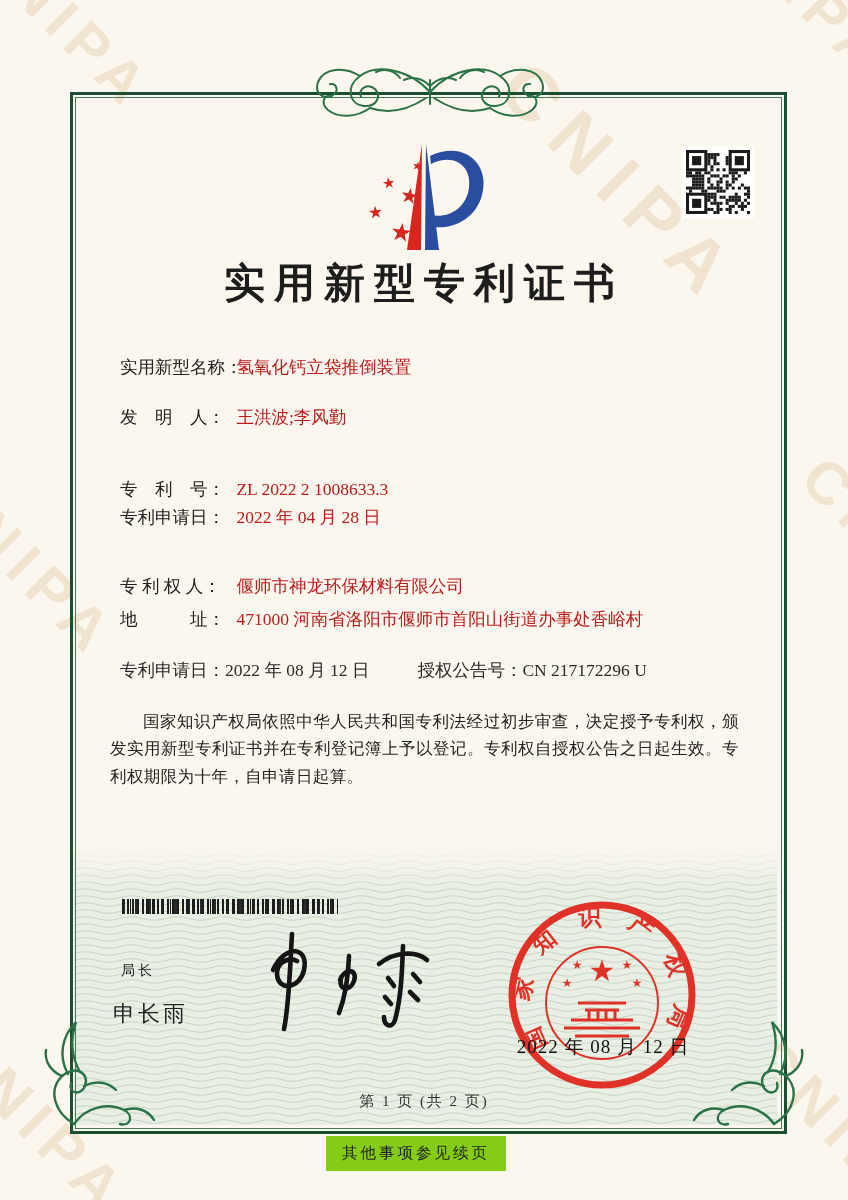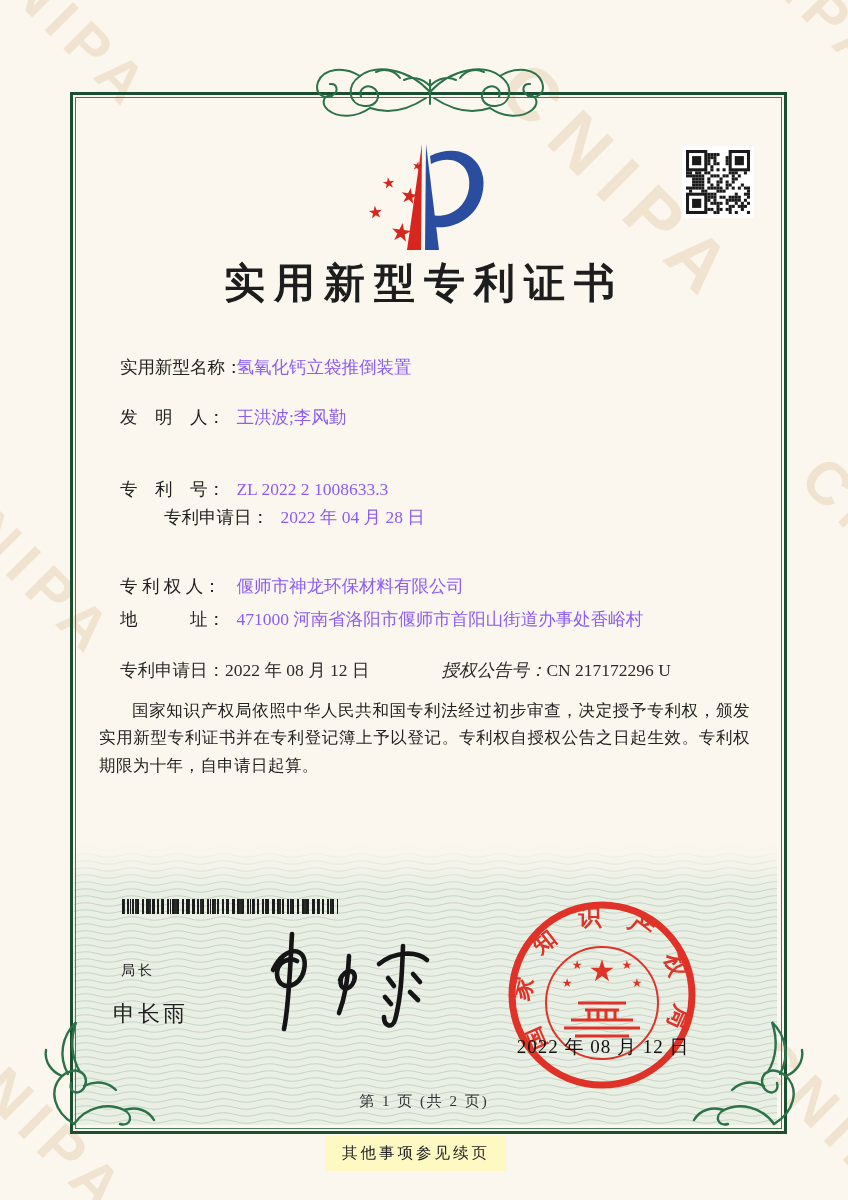--- a/index.html
+++ b/index.html
@@ -52,31 +52,31 @@
     background:#fff;padding:4px;box-sizing:border-box;
   }
   .doc-title{
     position:absolute;left:0;top:256px;width:848px;text-align:center;z-index:2;
     font-size:41px;font-weight:bold;letter-spacing:9px;color:#1d1d1d;
   }
   
   .fields{position:absolute;left:120px;top:355px;width:600px;z-index:2;font-size:17.5px;}
   .frow{position:absolute;left:0;white-space:nowrap;}
   .frow .lbl{display:inline-block;width:112px;color:#222;}
-  .frow .val{color:#8b5cf6;}
-  .r0{top:0;} .r1{top:50px;} .r2{top:99px;margin-top:23px;} .r3{top:150px;margin-left:44px;} .r4{top:200px;margin-top:19px;} .r5{top:252px;}
+  .frow .val{color:#b91c1c;}
+  .r0{top:0;} .r1{top:50px;} .r2{top:99px;margin-top:23px;} .r3{top:150px;} .r4{top:200px;margin-top:19px;} .r5{top:252px;}
   .grant{position:absolute;left:120px;top:658px;width:640px;z-index:2;font-size:17.5px;white-space:nowrap;}
-  .grant .pair2{margin-left:72px;font-style:italic;}
+  .grant .pair2{margin-left:48px;}
   
   .body-text{
     position:absolute;left:99px;top:697px;width:651px;z-index:2;
     font-size:16.5px;line-height:27.4px;text-align:justify;color:#222;
     letter-spacing:0.4px;
   }
-  .body-text p{margin:0;text-indent:2em;}
+  .body-text p{margin:11px;text-indent:2em;}
   
   .barcode{
     position:absolute;left:122px;top:899px;width:216px;height:15px;z-index:2;
     background-image:
       repeating-linear-gradient(90deg,#1c1c1c 0 2px,rgba(0,0,0,0) 2px 5px),
       repeating-linear-gradient(90deg,#1c1c1c 0 1px,rgba(0,0,0,0) 1px 8px),
       repeating-linear-gradient(90deg,#2a2a2a 0 3px,rgba(0,0,0,0) 3px 13px);
   }
   .signer-role{position:absolute;left:121px;top:962px;font-size:14px;letter-spacing:3px;z-index:2;color:#222;}
   .signer-name{position:absolute;left:113px;top:999px;font-size:22px;letter-spacing:3px;z-index:2;color:#222;}
@@ -85,21 +85,21 @@
   .seal-date{
     position:absolute;left:508px;top:1034px;width:190px;z-index:3;text-align:center;
     font-size:19px;letter-spacing:1px;color:#111;
   }
   .page-info{
     position:absolute;left:0;top:1092px;width:848px;text-align:center;z-index:2;
     font-size:15px;letter-spacing:2px;color:#333;
   }
   .cont-note{
     position:absolute;left:326px;top:1136px;z-index:2;
-    background:#fef9c3;padding:7px 16px;
+    background:#84cc16;padding:7px 16px;
     font-size:15.5px;letter-spacing:3px;color:#222;
   }
 </style>
 </head>
 <body>
 
 <div class="page">
 
   <div class="wm wm-a">CNIPA</div>
   <div class="wm wm-b">CNIPA</div>

